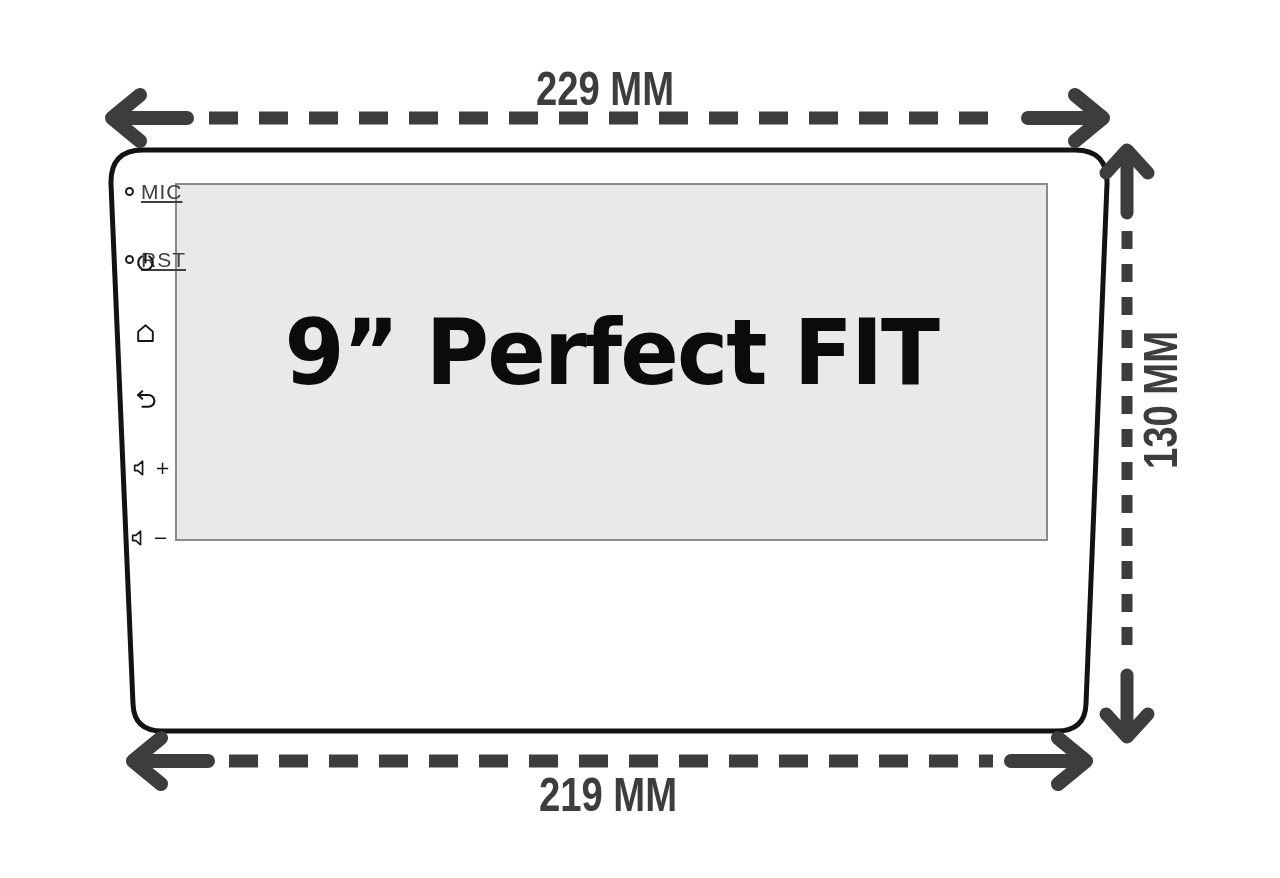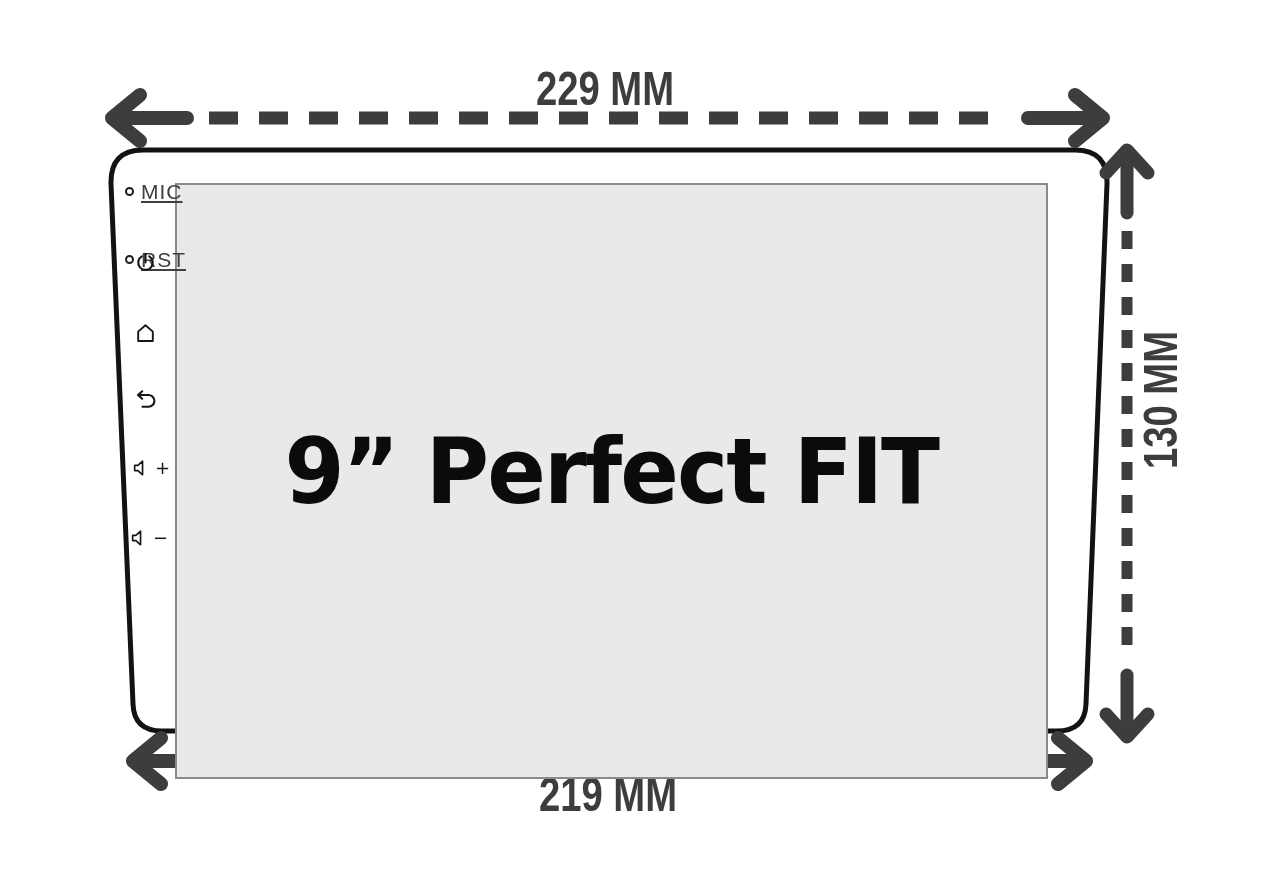--- a/index.html
+++ b/index.html
@@ -33,21 +33,21 @@
   }
   .dim-label.top    { left: 605px; top: 64px; }
   .dim-label.bottom { left: 608px; top: 770px; }
   .dim-label.side {
     left: 1160px; top: 400px;
     transform: translate(-50%, -50%) rotate(-90deg) scaleX(0.78);
   }
   .screen {
     position: absolute;
     left: 175px; top: 183px;
-    width: 873px; height: 596px;
+    width: 873px; height: 358px;
     background: #e9e9e9;
     border: 2px solid #8a8a8a;
     box-sizing: border-box;
     display: flex;
     align-items: center;
     justify-content: center;
   }
   .screen-label {
     font-family: "DejaVu Sans", sans-serif;
     font-weight: bold;

